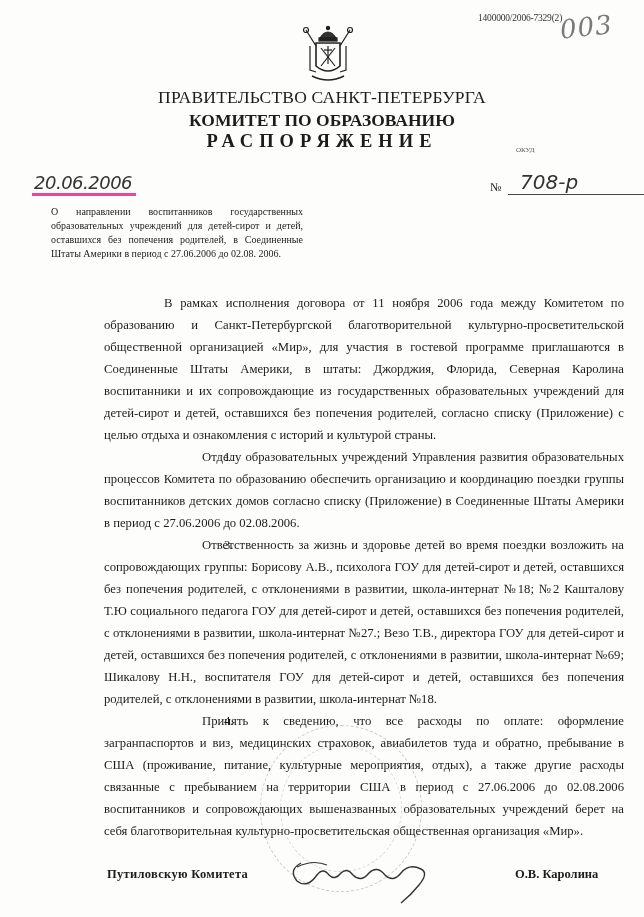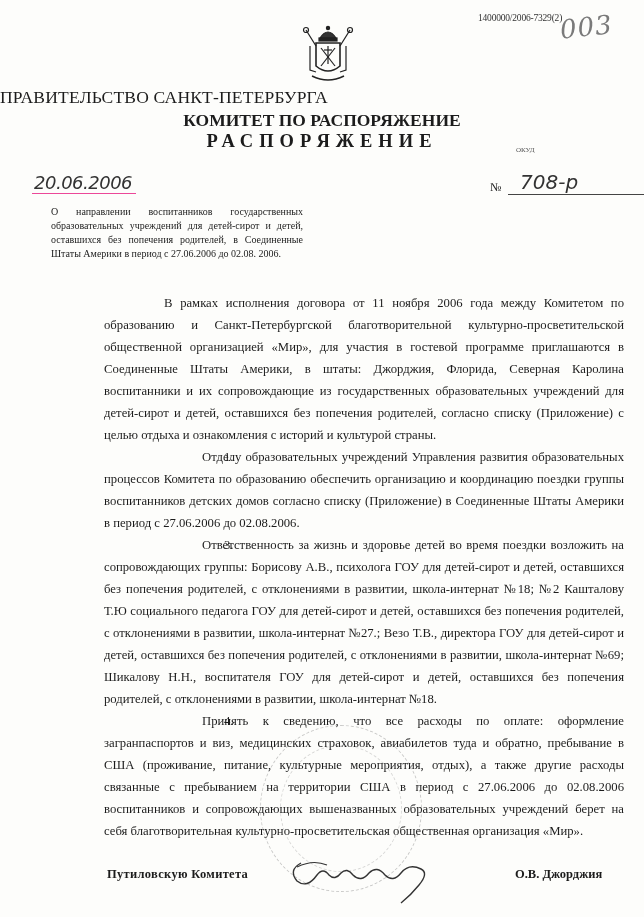--- a/index.html
+++ b/index.html
@@ -8,25 +8,25 @@
     background: #fdfdfb;
     font-family: "Liberation Serif", "DejaVu Serif", serif;
     color: #1c1c1c;
     position: relative;
   }
   .abs { position: absolute; }
   .regnum { left: 478px; top: 13px; font-size: 9.5px; color: #333; letter-spacing: -0.2px; }
   .handnum { left: 560px; top: 12px; font-size: 26px; font-style: italic; color: #7a7a7a;
              font-family: "DejaVu Serif", serif; transform: rotate(-6deg); letter-spacing: 1px; }
   .emblem { left: 298px; top: 24px; width: 60px; height: 62px; }
-  .gov { left: 0; width: 644px; top: 87px; text-align: left; font-size: 17.5px; letter-spacing: 0.2px; }
+  .gov { left: 0; width: 644px; top: 87px; text-align: center; font-size: 17.5px; letter-spacing: 0.2px; }
   .committee { left: 0; width: 644px; top: 110px; text-align: center; font-size: 17.5px; font-weight: bold; }
   .order { left: 0; width: 644px; top: 131px; text-align: center; font-size: 18.5px; font-weight: bold; letter-spacing: 6px; }
   .okud { left: 516px; top: 146px; font-size: 7px; color: #555; }
-  .date { left: 32px; top: 172px; width: 102px; border-bottom: 1px solid #ec4899; font-size: 18px;
+  .date { left: 32px; top: 172px; width: 102px; border-bottom: 3px solid #ec4899; font-size: 18px;
           font-style: italic; color: #333; font-family: "DejaVu Sans", sans-serif; letter-spacing: -0.5px; padding-left: 2px; }
   .numlbl { left: 490px; top: 180px; font-size: 12px; }
   .numval { left: 508px; top: 170px; width: 130px; border-bottom: 1px solid #444; font-size: 20px;
             font-style: italic; color: #333; font-family: "DejaVu Sans", sans-serif; padding-left: 12px; }
   .subject { left: 32px; top: 205px; width: 252px; font-size: 10px; line-height: 14px; text-align: justify; margin-left: 19px; }
   .subject .last { text-align-last: left; }
   .body { left: 104px; top: 292px; width: 520px; font-size: 12.7px; line-height: 22px; text-align: justify; }
   .body p { margin: 0; text-indent: 60px; }
   .body p.item { text-indent: 60px; }
   .body .num { display: inline-block; width: 38px; }
@@ -66,21 +66,21 @@
 
       <path d="M12 22 L12 46 L18 48"></path>
       <path d="M48 22 L48 46 L42 48"></path>
 
       <path d="M14 52 Q30 60 46 52" stroke-width="1.5"></path>
     </g>
   </svg>
 </div>
 
 <div class="abs gov">ПРАВИТЕЛЬСТВО САНКТ-ПЕТЕРБУРГА</div>
-<div class="abs committee">КОМИТЕТ ПО РАСПОРЯЖЕНИЕ</div>
+<div class="abs committee">КОМИТЕТ ПО ОБРАЗОВАНИЮ</div>
 <div class="abs order">РАСПОРЯЖЕНИЕ</div>
 <div class="abs okud">ОКУД</div>
 
 <div class="abs date">20.06.2006</div>
 <div class="abs numlbl">№</div>
 <div class="abs numval">708-р</div>
 
 <div class="abs subject">
   <div class="last">О направлении воспитанников государственных образовательных учреждений для детей-сирот и детей, оставшихся без попечения родителей, в Соединенные Штаты Америки в период с 27.06.2006 до 02.08. 2006.</div>
 </div>
@@ -95,13 +95,13 @@
 <div class="abs stamp"></div>
 <div class="abs stamp2"></div>
 
 <div class="abs signer-title">Путиловскую  Комитета</div>
 <div class="abs signature">
   <svg width="160" height="60" viewBox="0 0 160 60">
     <path d="M18 18 Q5 25 14 36 Q24 44 34 30 Q40 22 46 30 Q52 36 58 28 Q64 22 70 30 Q78 38 86 28 Q94 20 102 30 Q110 38 118 28 Q126 18 138 24 Q146 28 136 40 Q128 50 118 58" fill="none" stroke="#333" stroke-width="1.4"></path>
     <path d="M14 22 Q30 14 44 20" fill="none" stroke="#333" stroke-width="1.1"></path>
   </svg>
 </div>
-<div class="abs signer-name">О.В. Джорджия</div>
+<div class="abs signer-name">О.В. Каролина</div>
 
 </body></html>

